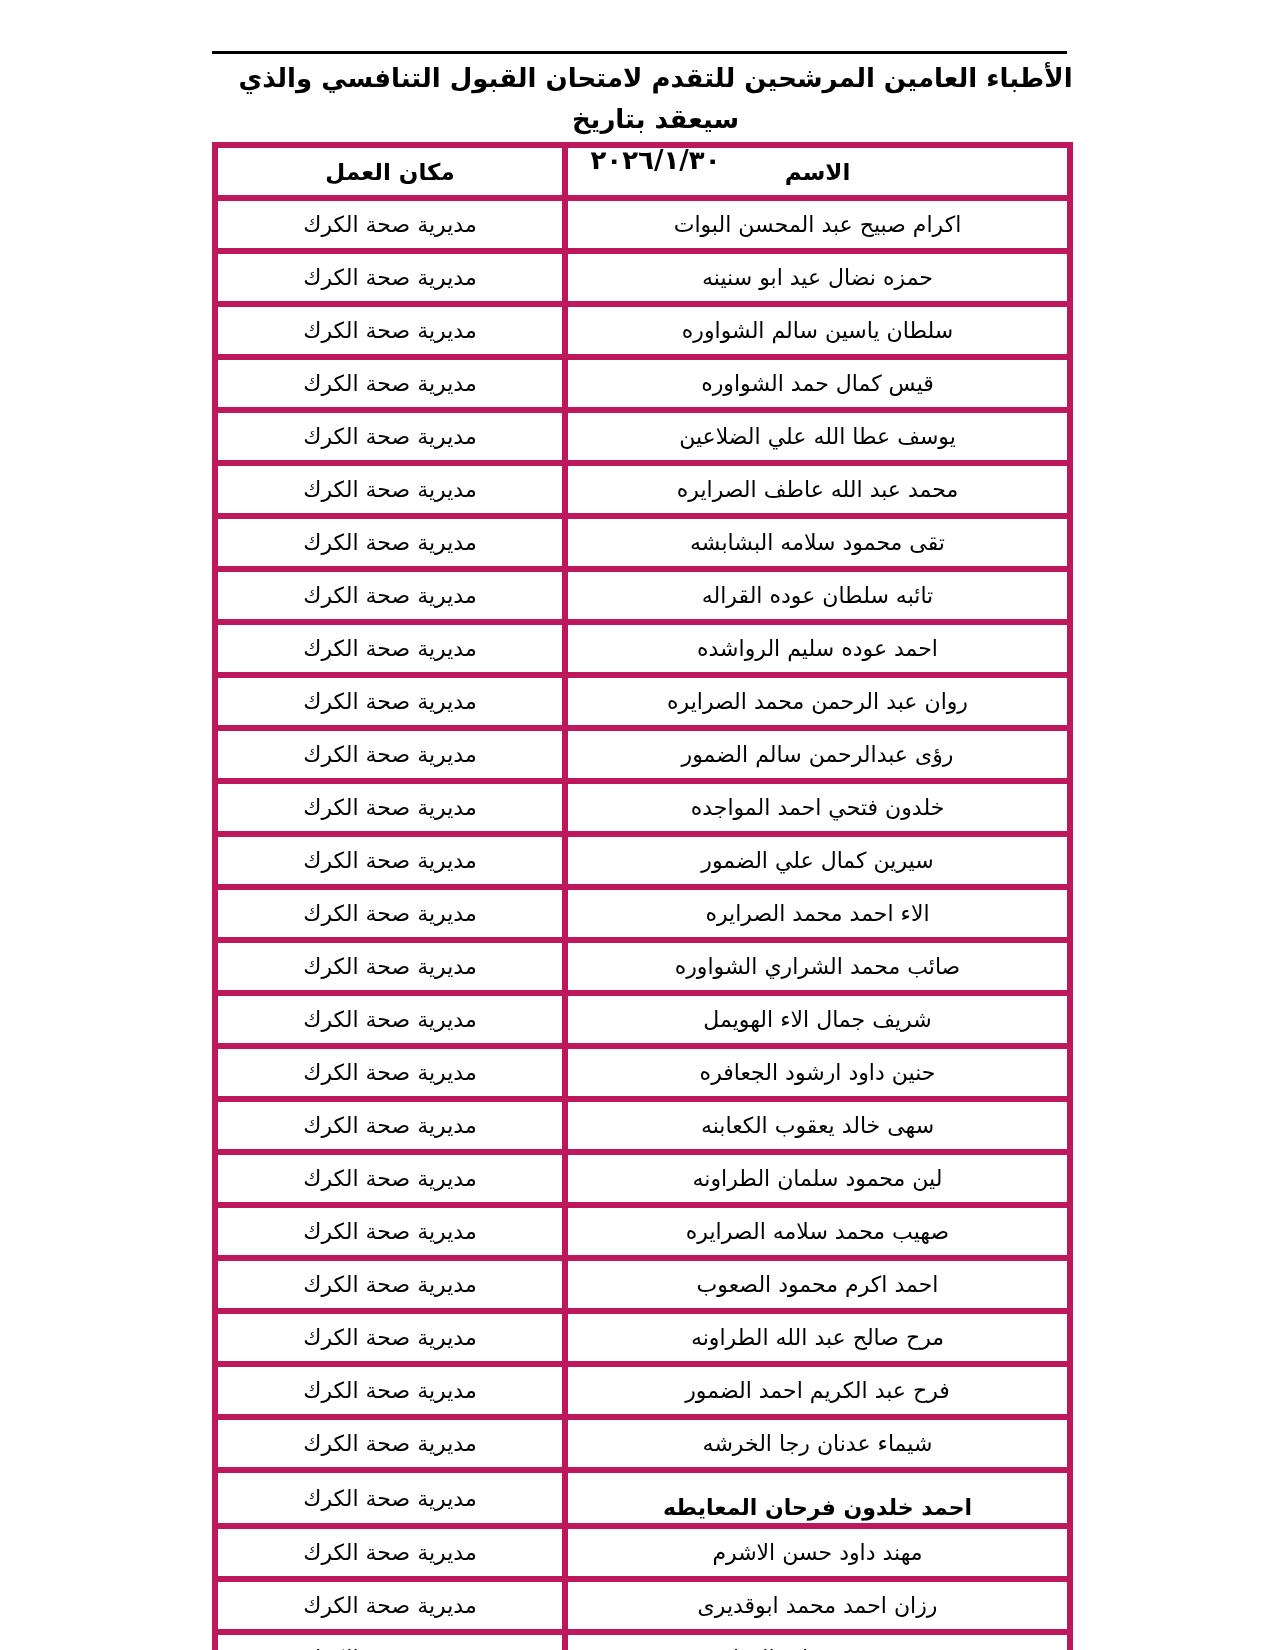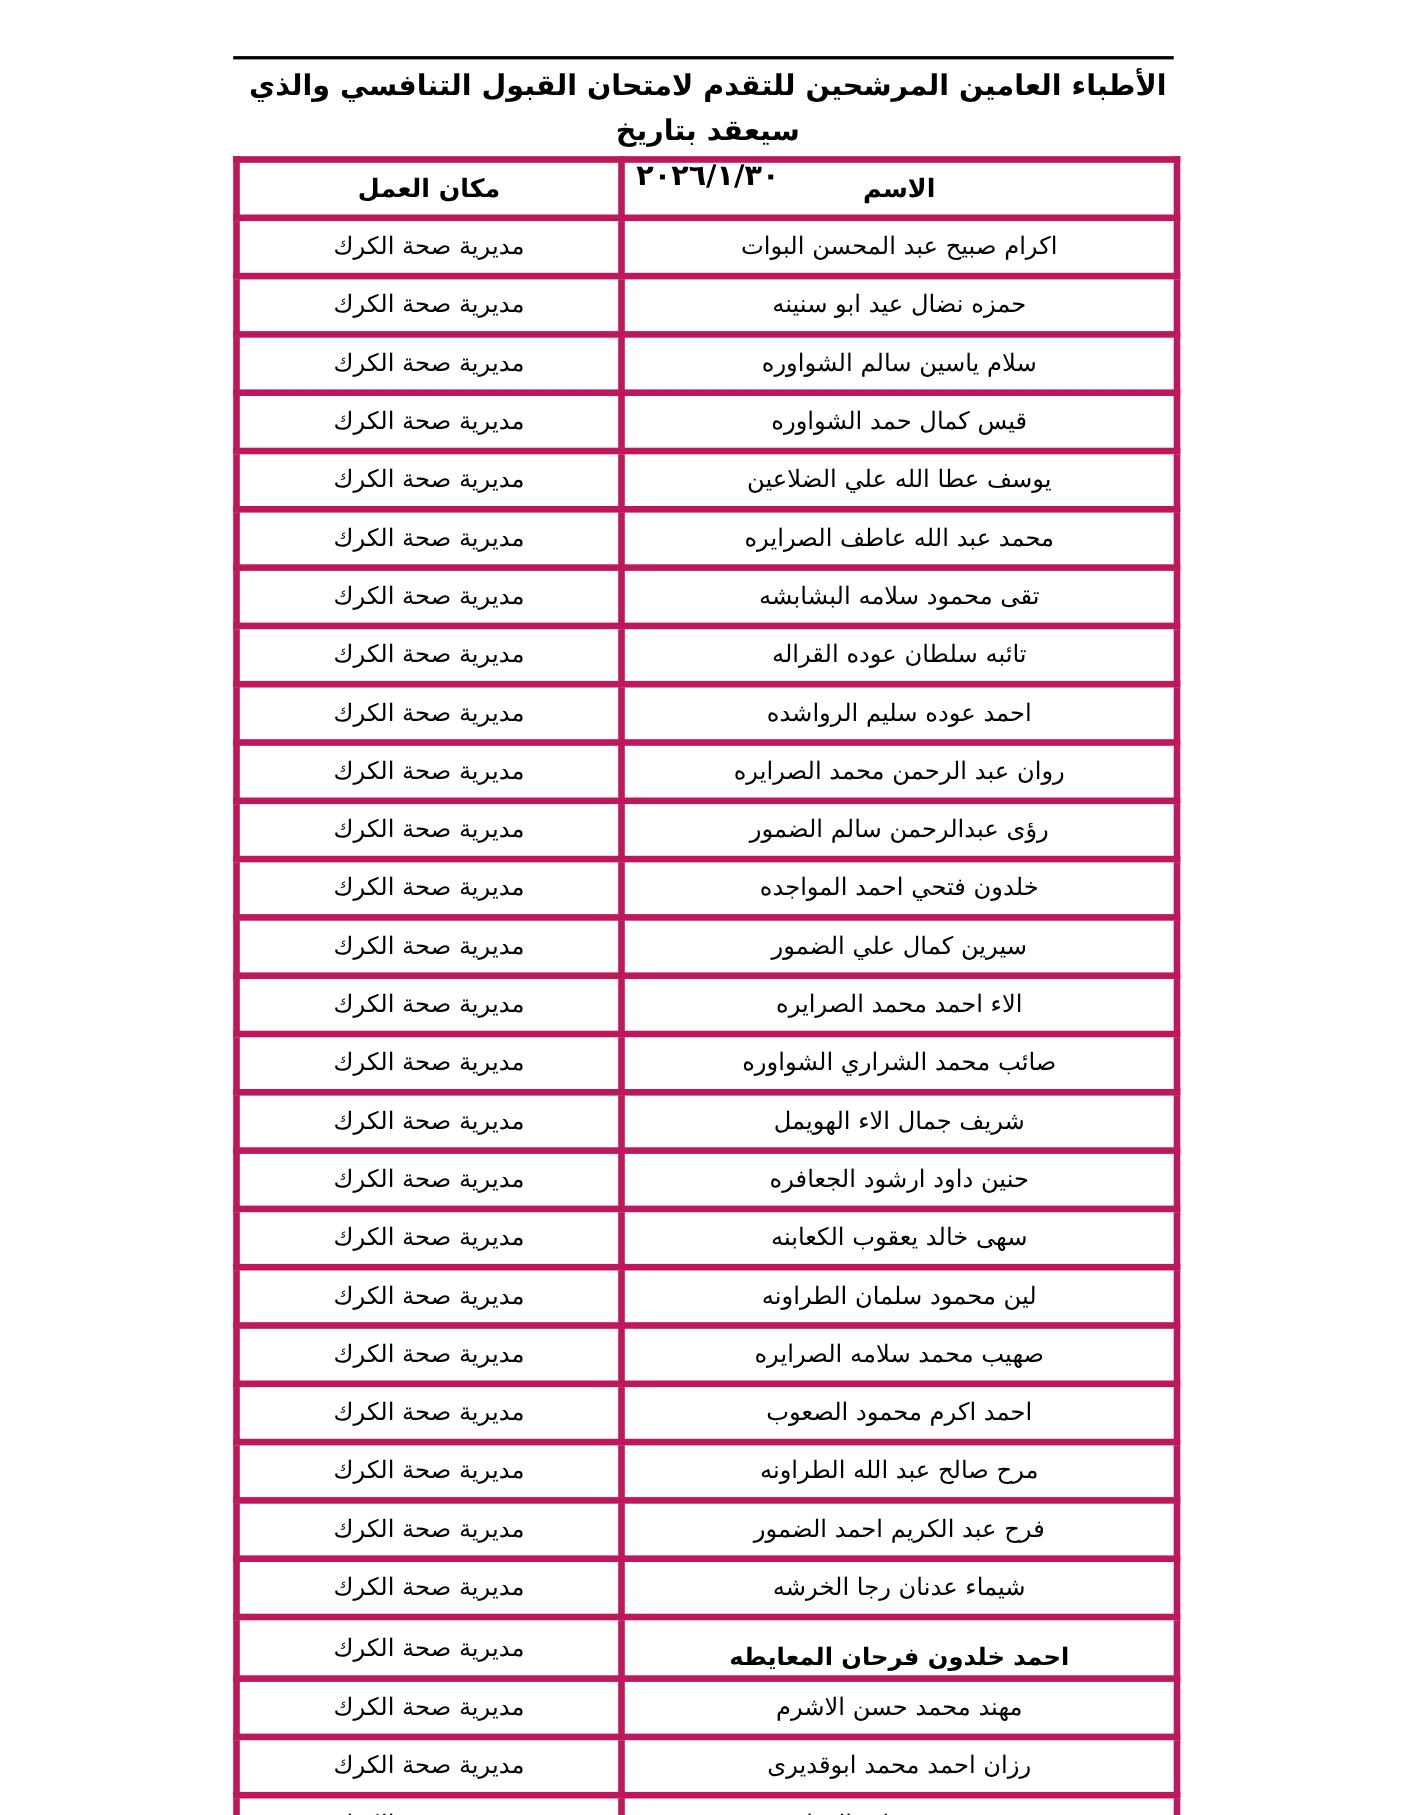--- a/index.html
+++ b/index.html
@@ -24,21 +24,21 @@
   .top-rule {
     position: absolute;
     left: 0;
     top: 51px;
     width: 855px;
     height: 3px;
     background: #000000;
   }
   .title-block {
     position: absolute;
-    left: 4px;
+    left: 16px;
     top: 58px;
     width: 855px;
     text-align: center;
     direction: rtl;
     font-weight: bold;
     font-size: 26px;
     line-height: 41px;
   }
   .doc-table {
     position: absolute;
@@ -104,21 +104,21 @@
     <tbody>
         <tr>
           <td>اكرام صبيح عبد المحسن البوات</td>
           <td>مديرية صحة الكرك</td>
         </tr>
         <tr>
           <td>حمزه نضال عيد ابو سنينه</td>
           <td>مديرية صحة الكرك</td>
         </tr>
         <tr>
-          <td>سلام ياسين سالم الشواوره</td>
+          <td>سلطان ياسين سالم الشواوره</td>
           <td>مديرية صحة الكرك</td>
         </tr>
         <tr>
           <td>قيس كمال حمد الشواوره</td>
           <td>مديرية صحة الكرك</td>
         </tr>
         <tr>
           <td>يوسف عطا الله علي الضلاعين</td>
           <td>مديرية صحة الكرك</td>
         </tr>
@@ -196,21 +196,21 @@
         </tr>
         <tr>
           <td>شيماء عدنان رجا الخرشه</td>
           <td>مديرية صحة الكرك</td>
         </tr>
         <tr>
           <td class="bold-low">احمد خلدون فرحان المعايطه</td>
           <td>مديرية صحة الكرك</td>
         </tr>
         <tr>
-          <td>مهند محمد حسن الاشرم</td>
+          <td>مهند داود حسن الاشرم</td>
           <td>مديرية صحة الكرك</td>
         </tr>
         <tr>
           <td>رزان احمد محمد ابوقديرى</td>
           <td>مديرية صحة الكرك</td>
         </tr>
         <tr>
           <td>محمد عبدربه فلاح الرواشده</td>
           <td>مديرية صحة الكرك</td>
         </tr>

